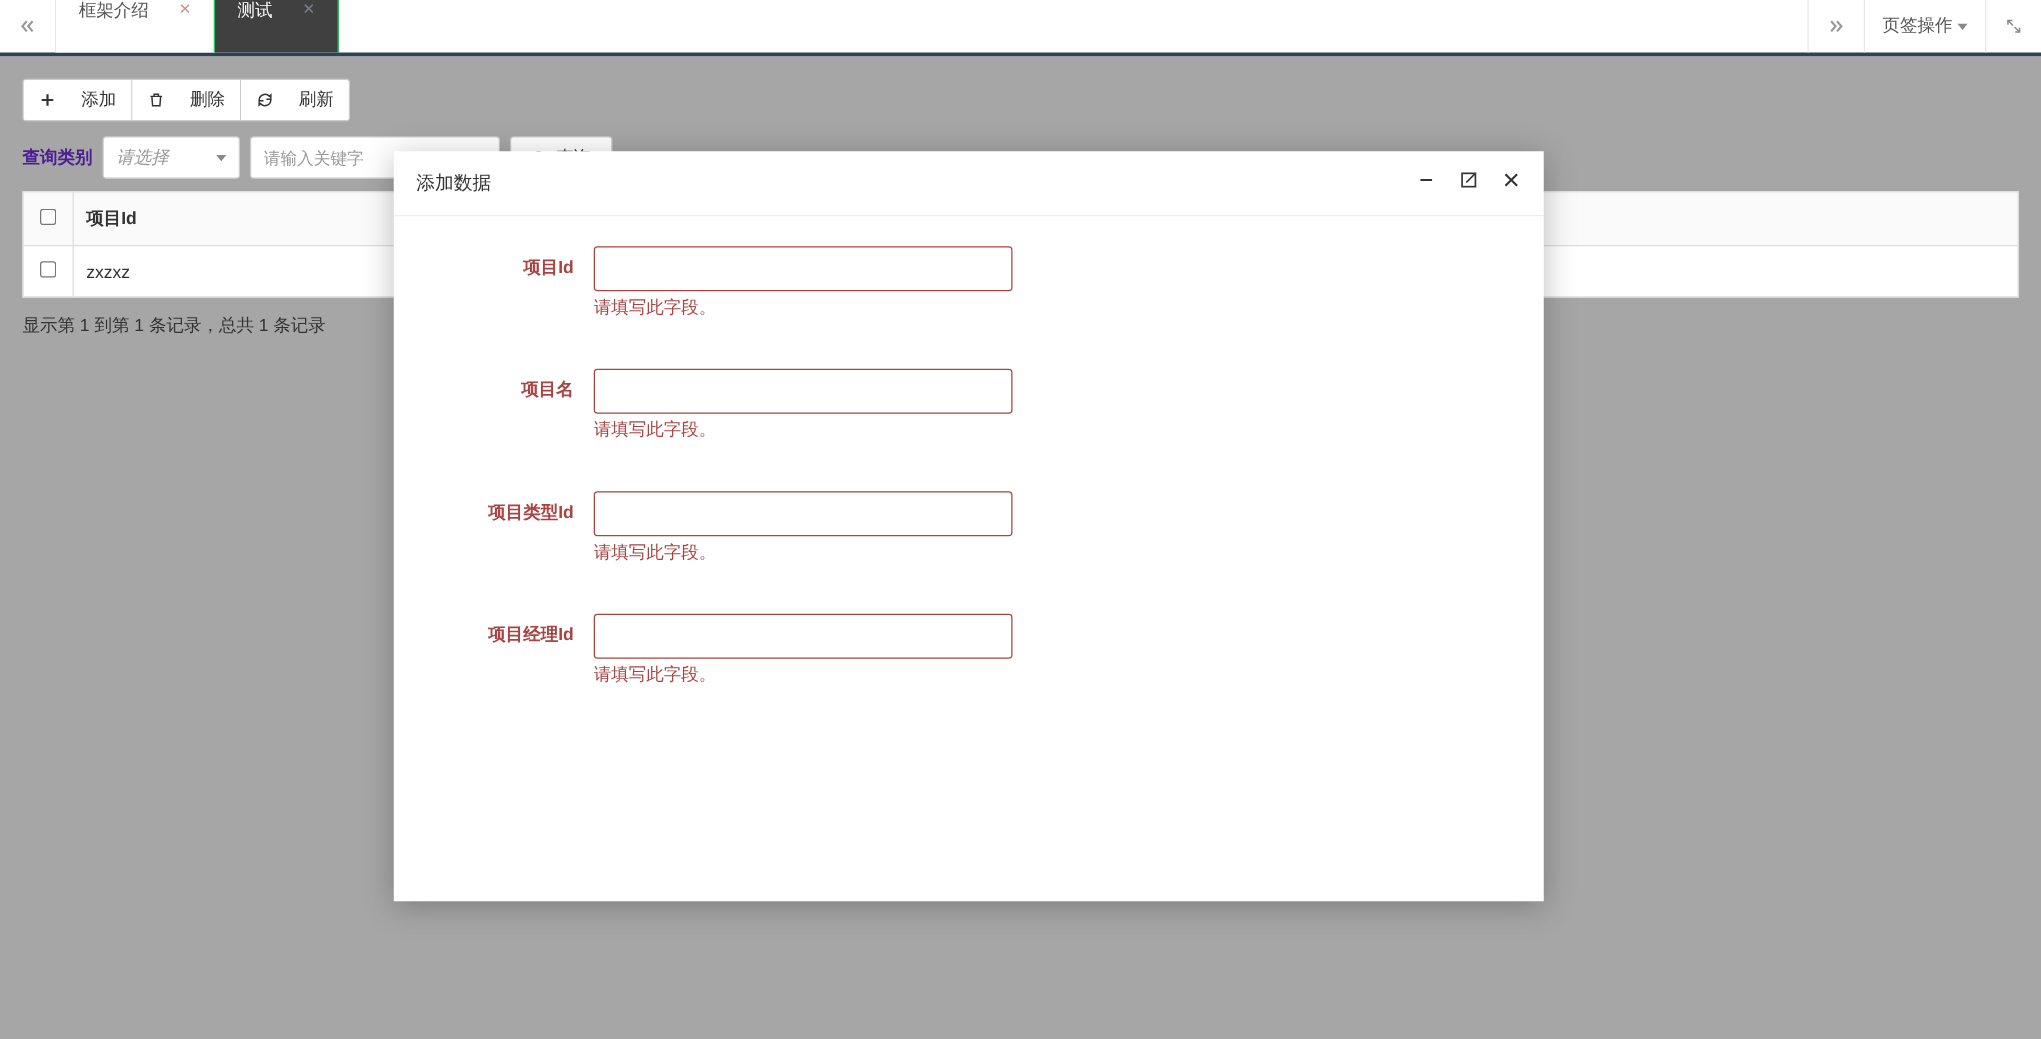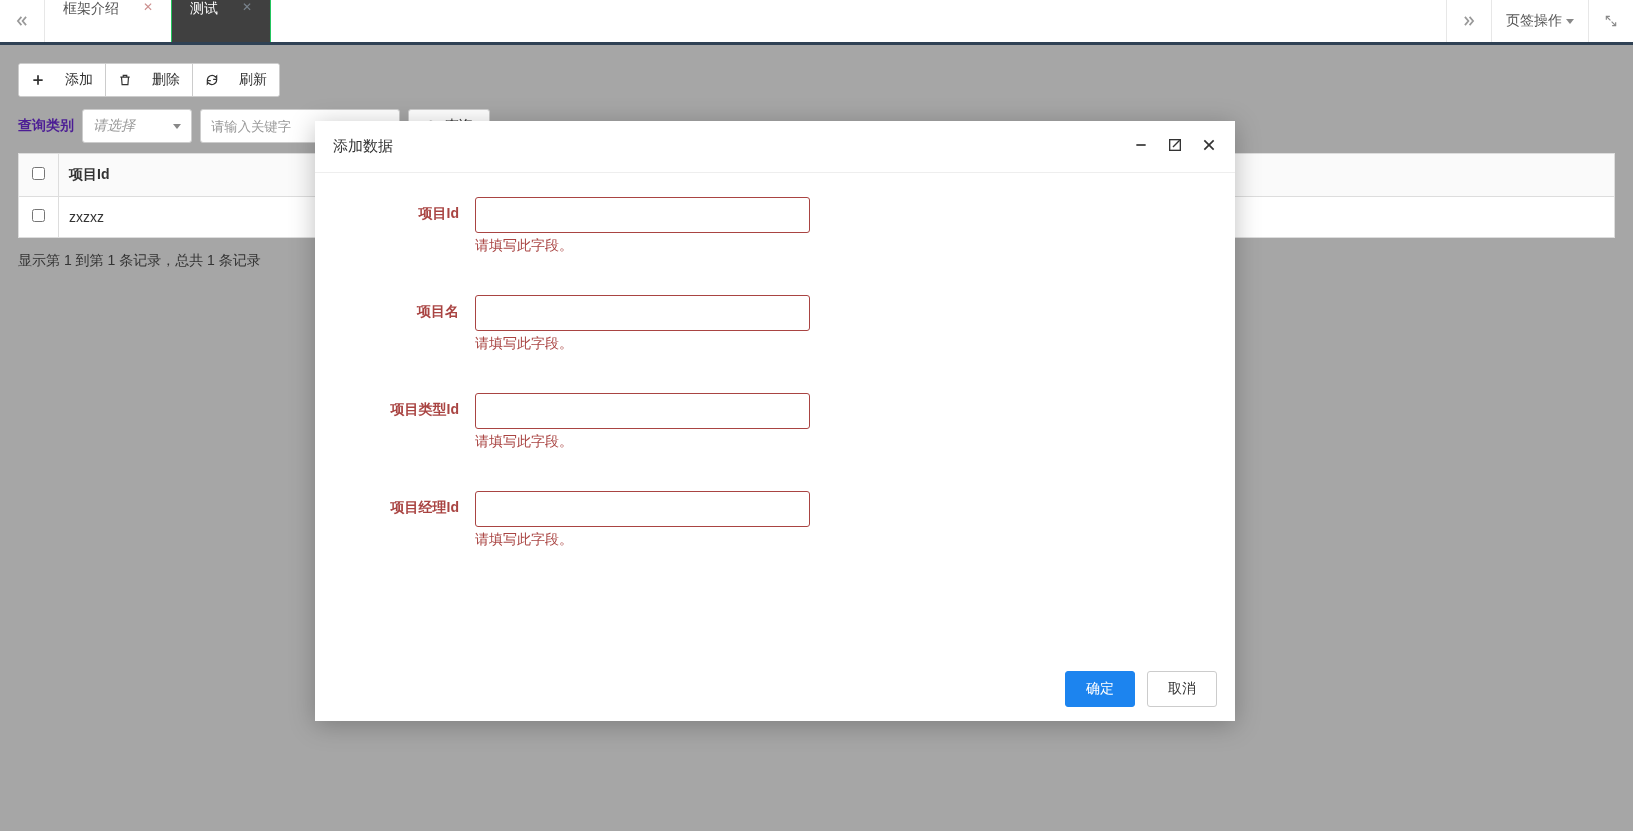--- a/index.html
+++ b/index.html
@@ -425,21 +425,13 @@
     </div>
     <div class="form-row">
       <div class="flabel">项目经理Id</div>
       <div class="fctrl">
         <input class="finput" style="">
         <div class="ferr">请填写此字段。</div>
       </div>
     </div>
   </div>
 
-  <div class="modal-footer">
-    <div class="mbtn primary">
-      <span>确定</span>
-    </div>
-    <div class="mbtn">
-      <span>取消</span>
-    </div>
-  </div>
 </div>
 
 </body></html>

